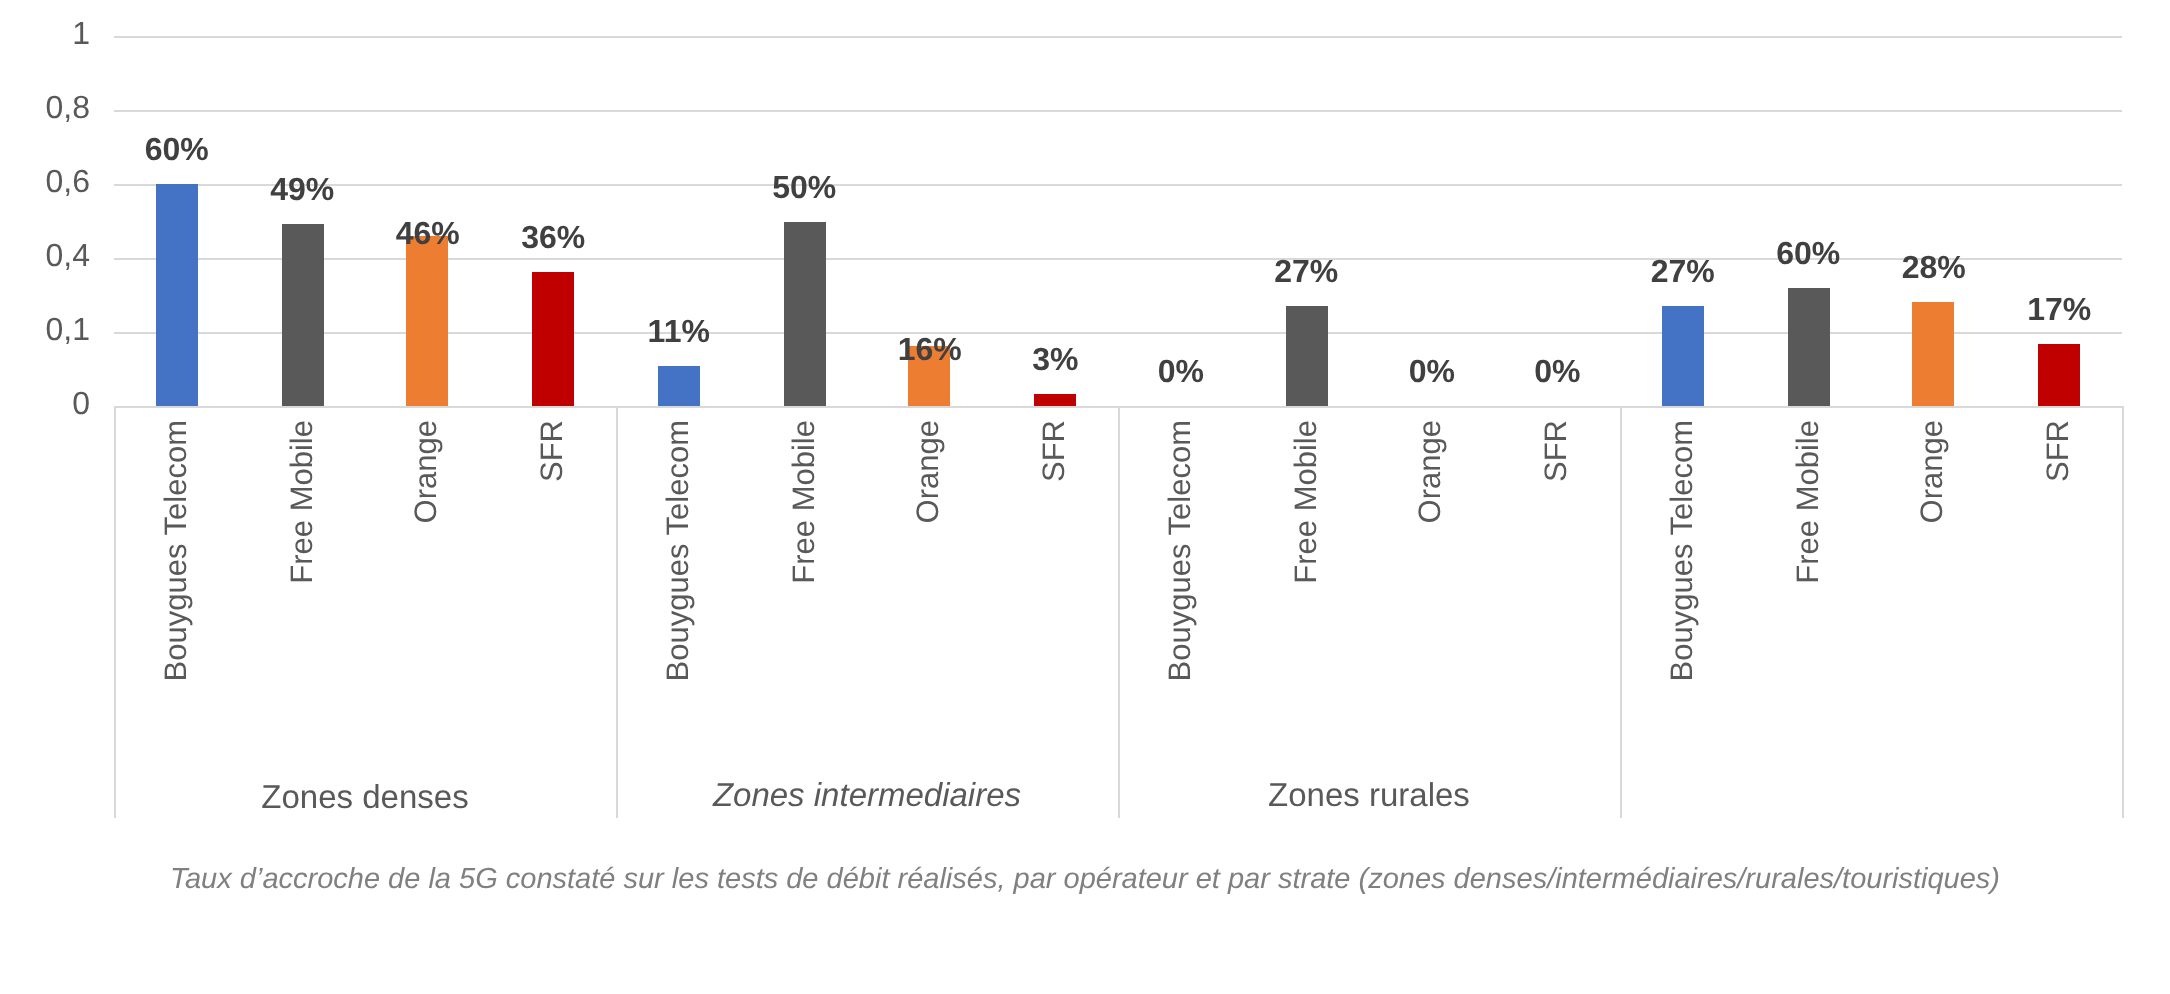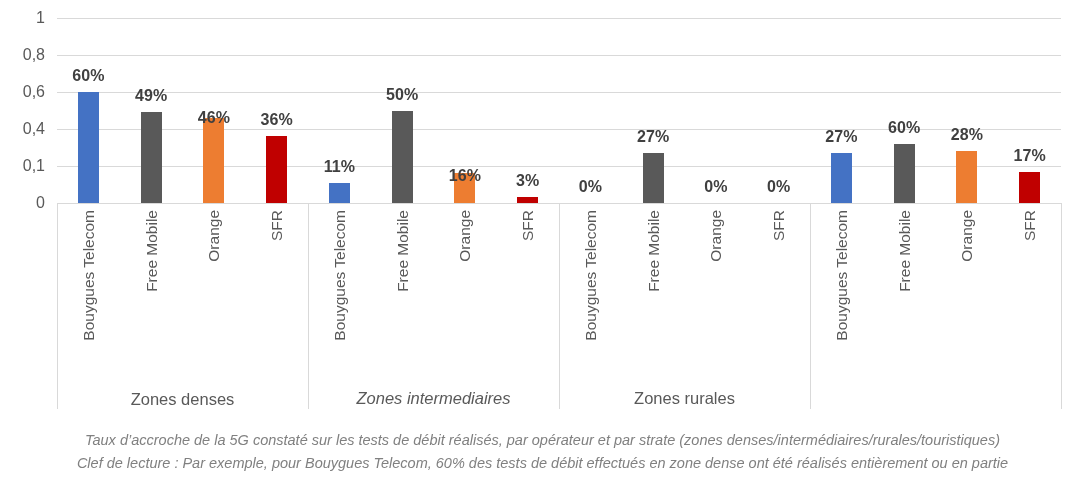--- a/index.html
+++ b/index.html
@@ -150,15 +150,14 @@
       <div class="op-label" style="left: 893.625px; top: 400px;">Free Mobile</div>
       <div class="bar" style="left: 956.375px; width: 21px; top: 151.2px; height: 51.8px; background: rgb(237, 125, 49);"></div>
       <div class="bar-label" style="left: 934.875px; top: 125.2px;">28%</div>
       <div class="op-label" style="left: 956.375px; top: 400px;">Orange</div>
       <div class="bar" style="left: 1019.12px; width: 21px; top: 171.55px; height: 31.45px; background: rgb(192, 0, 0);"></div>
       <div class="bar-label" style="left: 997.625px; top: 145.55px;">17%</div>
       <div class="op-label" style="left: 1019.12px; top: 400px;">SFR</div>
     </div>
   <div id="caption">
     <div>Taux d’accroche de la 5G constaté sur les tests de débit réalisés, par opérateur et par strate (zones denses/intermédiaires/rurales/touristiques)</div>
-    <div>Clef de lecture : Par exemple, pour Bouygues Telecom, 60% des tests de débit effectués en zone dense ont été réalisés entièrement ou en partie</div>
   </div>
 </div>
 
 </body></html>

